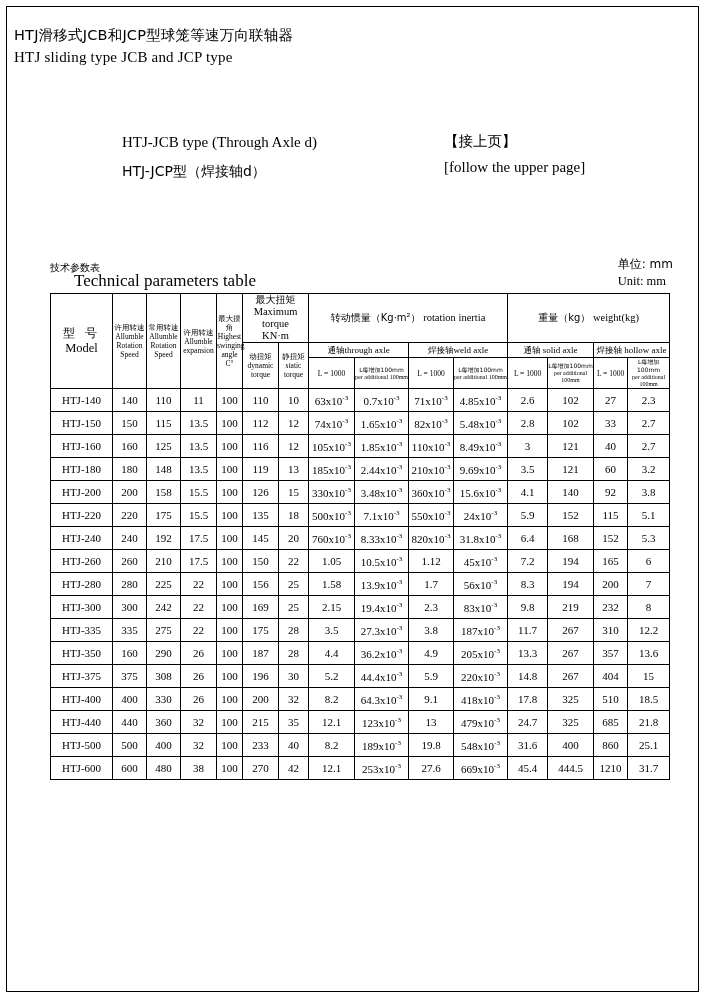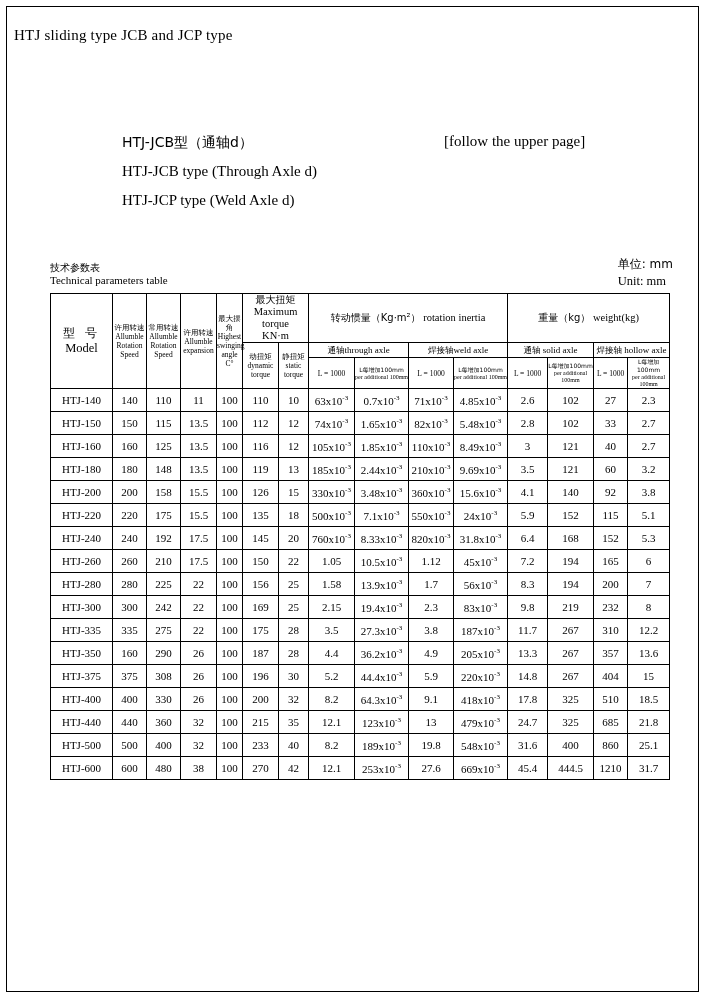--- a/index.html
+++ b/index.html
@@ -92,23 +92,24 @@
     left: 50px;
     top: 262px;
   }
   .table-caption .cn {
     font-family: Liberation Sans, sans-serif;
     font-size: 10px;
     display: block;
     line-height: 12px;
   }
   .table-caption .en {
-    font-size: 11px;
+    font-size: 17px;
     display: block;
     line-height: 13px;
+    margin-left: 24px;
   }
   table.params {
     position: absolute;
     left: 50px;
     top: 293px;
     border-collapse: collapse;
     width: 609px;
     table-layout: fixed;
   }
   table.params td, table.params th {
@@ -173,30 +174,31 @@
     font-size: 10px;
   }
   sup { font-size: 7px; vertical-align: super; }
 </style>
 </head>
 <body>
 
 <div class="page-border"></div>
 
 <div class="title-block">
+  <div class="title-line title-cn">HTJ滑移式JCB和JCP型球笼等速万向联轴器</div>
   <div class="title-line">HTJ sliding type JCB and JCP type</div>
 </div>
 
 <div class="subtitle-block">
-  <div class="subtitle-line subtitle-cn">HTJ-JCB型（通轴d）</div>
   <div class="subtitle-line">HTJ-JCB type (Through Axle d)</div>
-  <div class="subtitle-line">HTJ-JCP type (Weld Axle d)</div>
+  <div class="subtitle-line subtitle-cn">HTJ-JCP型（焊接轴d）</div>
 </div>
 
 <div class="note-block">
+  <div class="note-cn">【接上页】</div>
   <div class="note-en">[follow the upper page]</div>
 </div>
 
 <div class="unit-block">
   <div class="unit-line"><span class="cn">单位: mm</span></div>
   <div class="unit-line">Unit: mm</div>
 </div>
 
 <div class="table-caption">
   <span class="cn">技术参数表</span>

